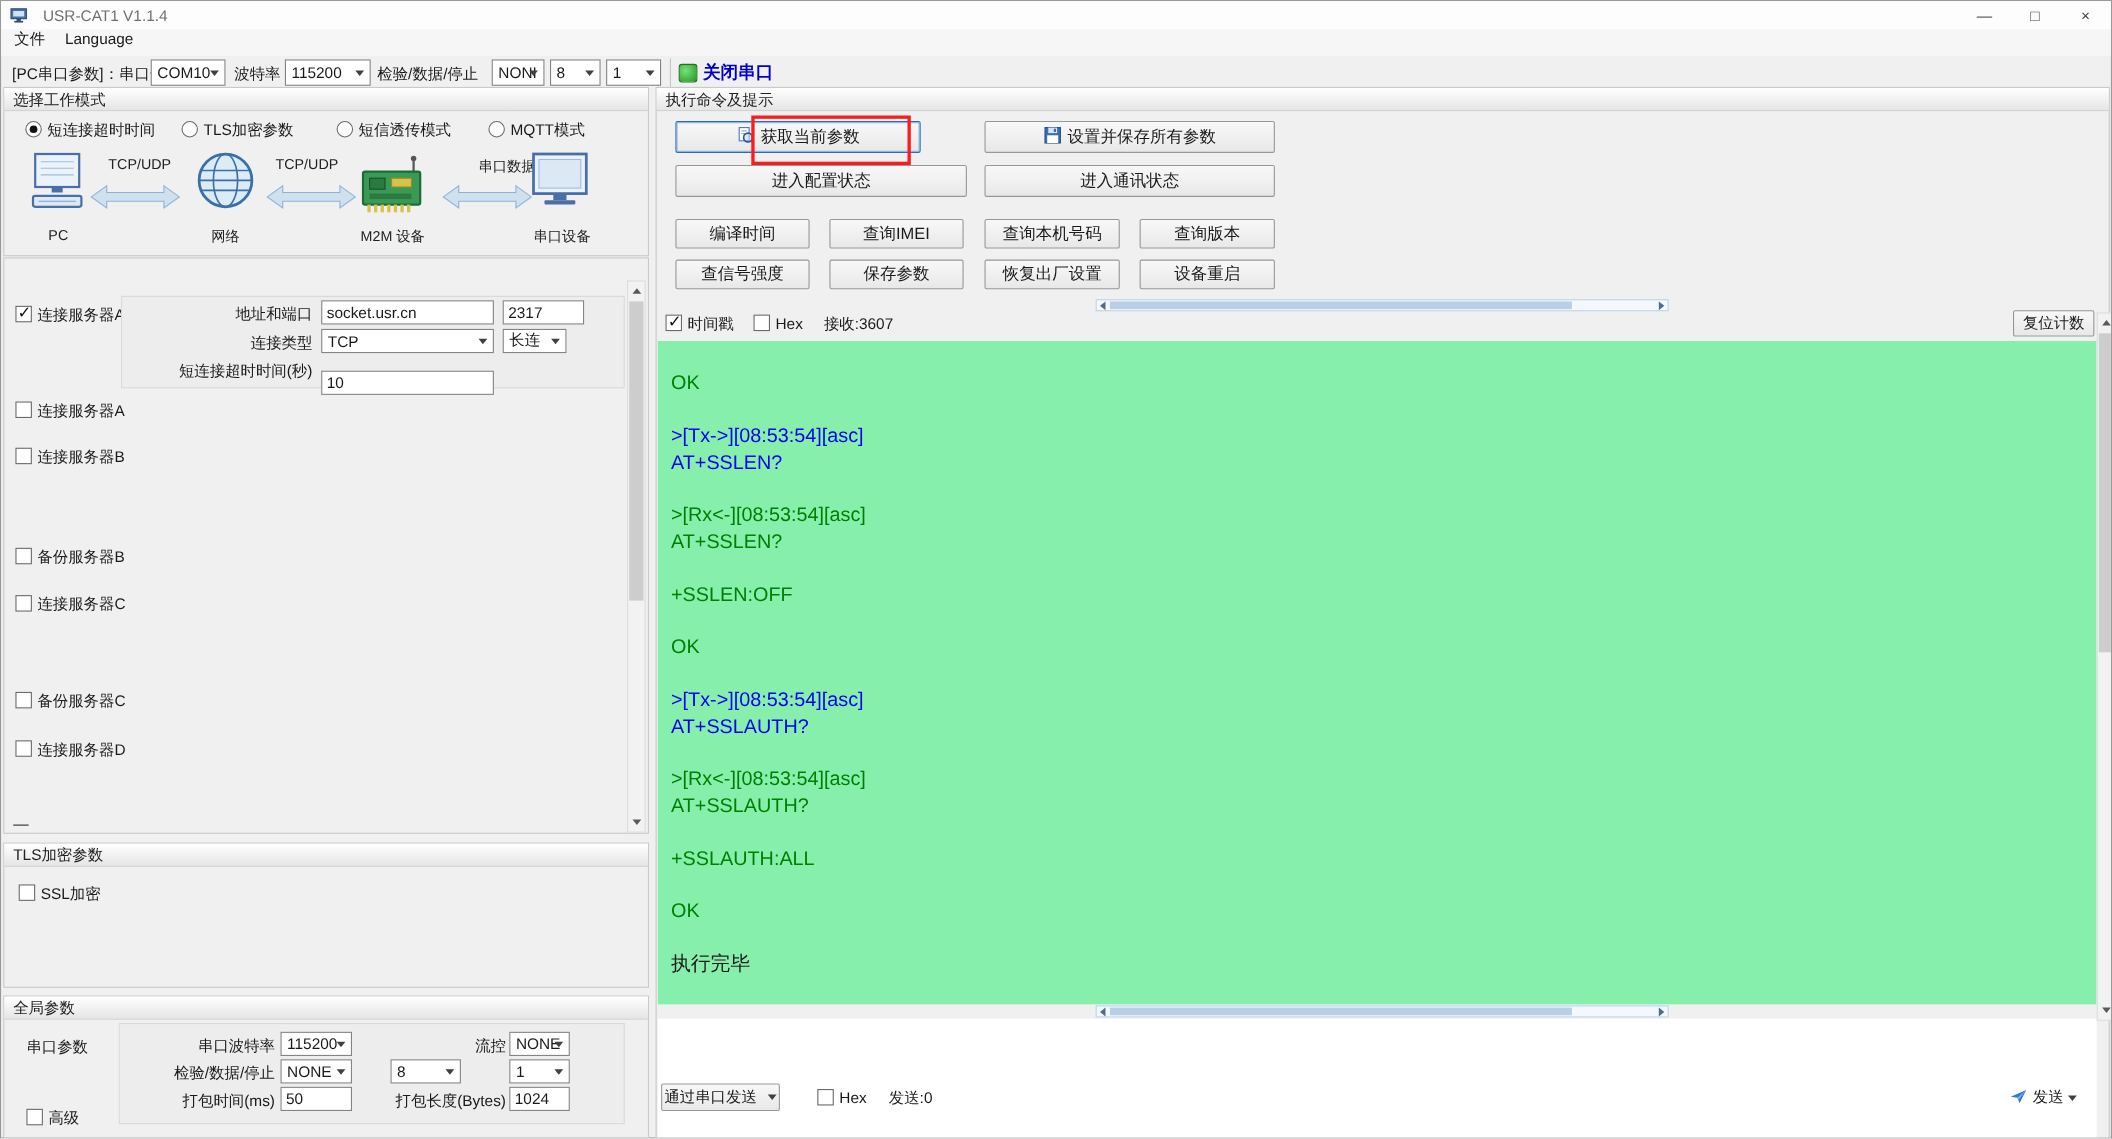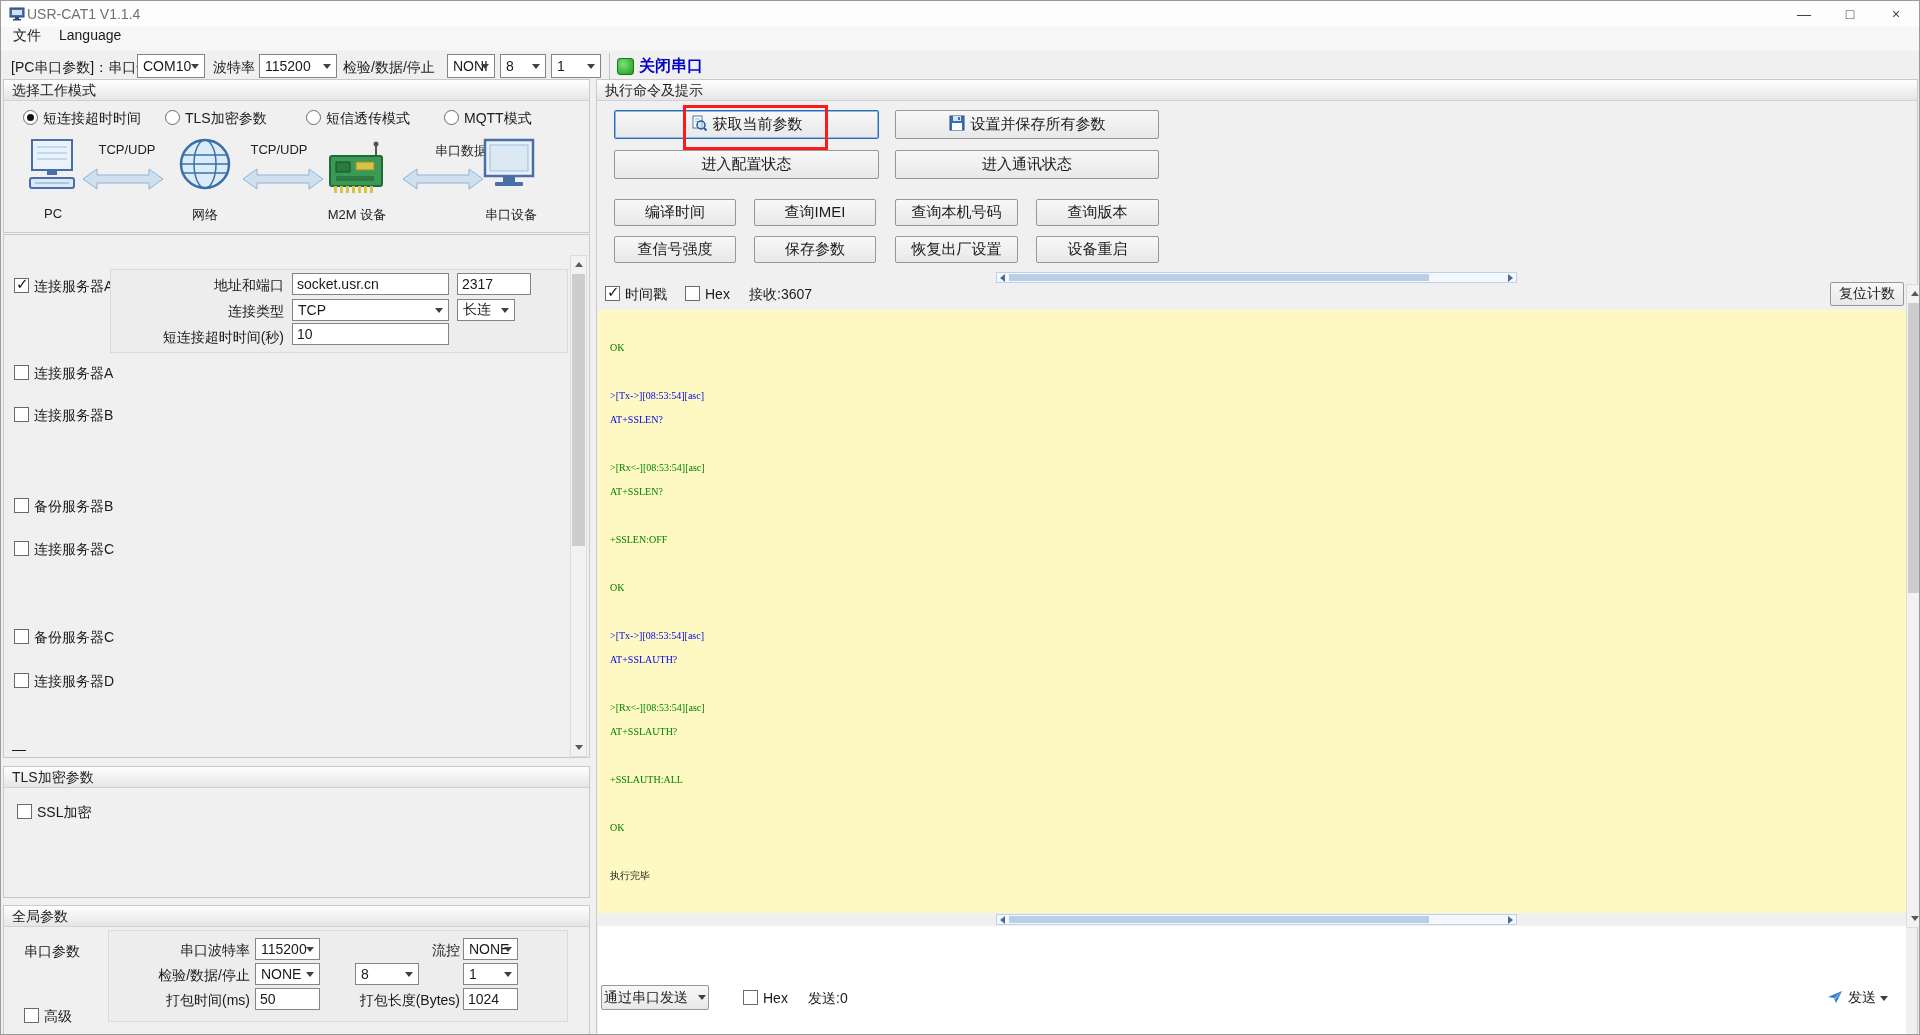--- a/index.html
+++ b/index.html
@@ -47,41 +47,41 @@
   .sb-thumb-v{position:absolute;left:1px;width:13px;background:#cdcdcd}
   .sb-thumb-h{position:absolute;top:1px;height:7px;background:#b9cfe6}
   .tri{width:0;height:0;position:absolute}
   .tri-up{border-left:4px solid transparent;border-right:4px solid transparent;border-bottom:5px solid #5a5a5a;left:4px}
   .tri-dn{border-left:4px solid transparent;border-right:4px solid transparent;border-top:5px solid #5a5a5a;left:4px}
   .tri-lf{border-top:4px solid transparent;border-bottom:4px solid transparent;border-right:5px solid #4a6d94;top:1px}
   .tri-rt{border-top:4px solid transparent;border-bottom:4px solid transparent;border-left:5px solid #4a6d94;top:1px}
   
   .diag-lbl{position:absolute;font-size:13px;color:#222;white-space:nowrap;text-align:center}
   
-  .log{position:absolute;background:#fef9c3;overflow:hidden;font-family:Liberation Serif, serif;font-size:10px;padding:26px 0 0 12px;box-sizing:border-box}
+  .log{position:absolute;background:#86efac;overflow:hidden;font-family:Liberation Sans, sans-serif;font-size:18px;padding:26px 0 0 12px;box-sizing:border-box}
   .log-line{height:24px;white-space:pre;line-height:24px}
   .white-area{position:absolute;background:#fff}
   .caret{display:inline-block;width:0;height:0;border:4px solid transparent;border-top:5px solid #404040;margin-left:4px;transform:translateY(2px)}
   .flatbtn{position:absolute;display:flex;align-items:center;font-size:14px;white-space:nowrap}
 </style>
 </head>
 <body>
 
 <div class="window">
 
   <div class="titlebar">
     <span class="abs" style="left:8px;top:5px;width:16px;height:16px">
       <svg width="16" height="16" viewBox="0 0 16 16">
           <rect x="1" y="2" width="14" height="9" fill="#4a6fa8" stroke="#2c4b78"></rect>
           <rect x="3" y="4" width="10" height="5" fill="#cfe2f5"></rect>
           <rect x="6" y="11" width="4" height="2" fill="#2c4b78"></rect>
           <rect x="4" y="13" width="8" height="1.5" fill="#2c4b78"></rect>
         </svg>
     </span>
-    <span class="title-text" style="margin-left:26px">USR-CAT1 V1.1.4</span>
+    <span class="title-text" style="margin-left:38px">USR-CAT1 V1.1.4</span>
     <div class="wincontrols">
       <span class="wc">—</span>
       <span class="wc">□</span>
       <span class="wc">×</span>
     </div>
   </div>
 
   <div class="menubar">
     <span class="menu-item">文件</span>
     <span class="menu-item" style="margin-left:18px">Language</span>
@@ -209,21 +209,21 @@
     <input class="ipt" style="left: 288px; top: 38px; width: 157px; height: 22px;" value="socket.usr.cn">
     <input class="ipt" style="left: 453px; top: 38px; width: 74px; height: 22px;" value="2317">
     <span class="lbl rlbl" style="left:116px;top:67px;width:164px">连接类型</span>
     <div class="combo" style="left:288px;top:64px;width:157px;height:22px">
         <span>TCP</span>
       </div>
     <div class="combo" style="left:453px;top:64px;width:58px;height:22px">
         <span>长连</span>
       </div>
     <span class="lbl rlbl" style="left:116px;top:93px;width:164px">短连接超时时间(秒)</span>
-    <input class="ipt" style="left: 288px; top: 88px; width: 157px; height: 22px;" value="10">
+    <input class="ipt" style="left: 288px; top: 102px; width: 157px; height: 22px;" value="10">
 
     <span class="cb" style="left:10px;top:130px"></span>
     <span class="lbl" style="left:30px;top:129px">连接服务器A</span>
     <span class="cb" style="left:10px;top:172px"></span>
     <span class="lbl" style="left:30px;top:171px">连接服务器B</span>
     <span class="cb" style="left:10px;top:263px"></span>
     <span class="lbl" style="left:30px;top:262px">备份服务器B</span>
     <span class="cb" style="left:10px;top:306px"></span>
     <span class="lbl" style="left:30px;top:305px">连接服务器C</span>
     <span class="cb" style="left:10px;top:394px"></span>
@@ -275,21 +275,21 @@
     <span class="lbl rlbl" style="left:320px;top:85px;width:136px">打包长度(Bytes)</span>
     <input class="ipt" style="left: 459px; top: 82px; width: 55px; height: 22px;" value="1024">
 
     <span class="cb" style="left:20px;top:102px"></span>
     <span class="lbl" style="left:40px;top:101px">高级</span>
   </div>
 
   <div class="sec" style="left:595px;top:78px;width:1322px;height:956px">
     <div class="sec-hdr">执行命令及提示</div>
 
-    <div class="btn focus" style="left:17px;top:30px;width:265px;height:29px">
+    <div class="btn focus" style="left:17px;top:30px;width:223px;height:29px">
       <span><svg width="16" height="16" viewBox="0 0 16 16">
             <rect x="2" y="1" width="9" height="12" fill="#fff" stroke="#4a78b0"></rect>
             <line x1="4" y1="4" x2="9" y2="4" stroke="#8fb3d5"></line>
             <line x1="4" y1="6.5" x2="9" y2="6.5" stroke="#8fb3d5"></line>
             <circle cx="10" cy="10" r="4" fill="rgba(190,215,240,.6)" stroke="#2a5a96" stroke-width="1.5"></circle>
             <line x1="13" y1="13" x2="15.5" y2="15.5" stroke="#2a5a96" stroke-width="2"></line>
           </svg></span>
       <span>获取当前参数</span>
     </div>
     <div class="red-rect" style="left:86px;top:25px;width:139px;height:39px"></div>

